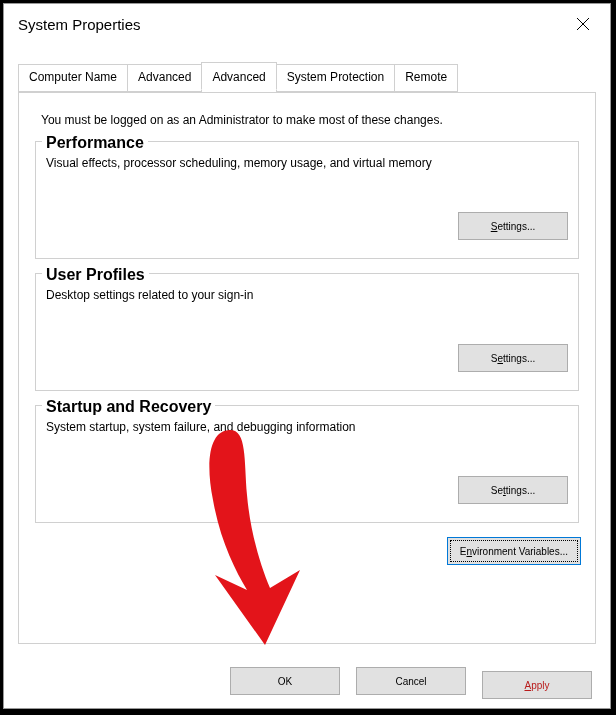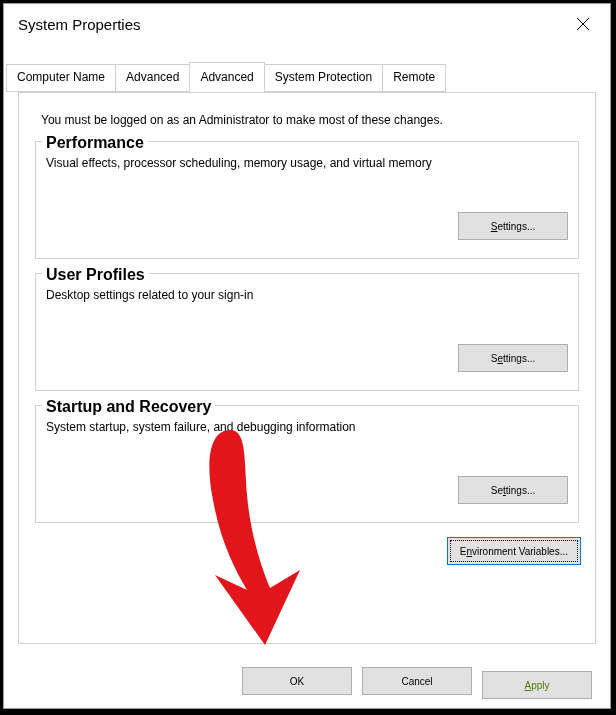--- a/index.html
+++ b/index.html
@@ -2,34 +2,34 @@
 <html><head>
   <meta charset="utf-8">
   <style>
     body { margin:0; font-family:"Segoe UI",Tahoma,sans-serif; font-size:12px; color:#000; background:#000; overflow:hidden; }
     .frame { position:relative; width:616px; height:715px; background:#000; }
     .dialog { position:absolute; left:3px; top:3px; width:608px; height:706px; background:#fff; border:1px solid #999; box-sizing:border-box; }
     .titlebar { display:flex; align-items:center; justify-content:space-between; height:40px; padding:0 4px 0 14px;gap:28px; }
     .titlebar-title { font-size:15px; }
     .close-btn { width:46px; height:32px; display:flex; align-items:center; justify-content:center; cursor:pointer; }
     .close-btn svg { width:14px; height:14px; }
-    .tabs { position:absolute; left:2px; top:60px; display:flex; }
+    .tabs { position:absolute; left:14px; top:60px; display:flex; }
     .tab { border:1px solid #d0d0d0; border-bottom:1px solid #d0d0d0; background:#fff; padding:5px 10px 5px 10px; margin-right:-1px; cursor:pointer; color:#000; position:relative; }
     .tab.active { border-bottom:1px solid #fff; z-index:2; top:-2px; padding-top:7px; }
     .tab-panel { position:absolute; left:14px; top:88px; right:14px; bottom:64px; border:1px solid #d0d0d0; background:#fff; box-sizing:border-box; padding:14px 14px; }
     .admin-note { margin:6px 0 14px 8px; }
     .group { border:1px solid #d0d0d0; position:relative; margin-bottom:14px; padding:14px 10px 18px 10px; }
     .group-legend { position:absolute; top:-8px; left:6px; background:#fff; padding:0 4px; font-size:16px;font-weight:bold; }
     .group-body { min-height:26px; }
     .group-btn-row { display:flex; justify-content:flex-end; margin-top:30px; }
     .win-btn { min-width:110px; height:28px; border:1px solid #adadad; background:#e1e1e1; font-family:inherit; font-size:10px; cursor:pointer; padding:0 12px; }
-    .win-btn.disabled { color:#4d7c0f; cursor:default;margin-top:8px; }
+    .win-btn.disabled { color:#b91c1c; cursor:default;margin-top:8px; }
     .envvar-row { display:flex; justify-content:flex-end; margin-top:10px; }
     .envvar-btn { border:1px solid #0078d7; outline:1px dotted #000; outline-offset:-4px; }
-    .dlg-buttons { position:absolute; left:0; right:0; bottom:0; height:54px; display:flex; justify-content:flex-end; align-items:center; gap:10px; padding-right:18px; box-sizing:border-box; }
+    .dlg-buttons { position:absolute; left:0; right:0; bottom:0; height:54px; display:flex; justify-content:flex-end; align-items:center; gap:16px; padding-right:18px; box-sizing:border-box; }
     .underline-letter { text-decoration:underline; }
     .arrow-overlay { position:absolute; pointer-events:none; }
   </style>
 </head>
 <body>
 
 <div class="frame">
   <div class="dialog">
 
     <div class="titlebar">

